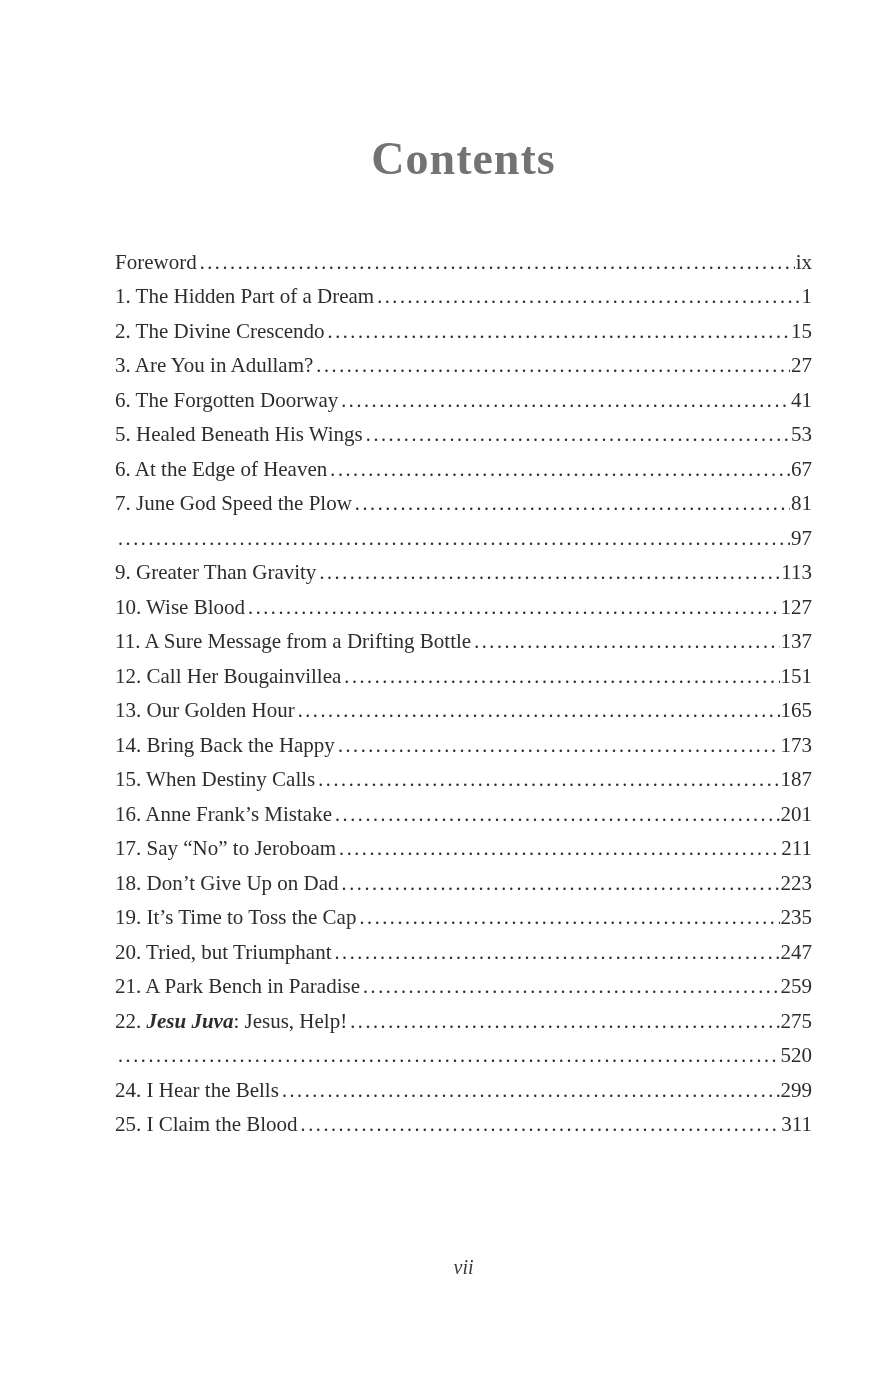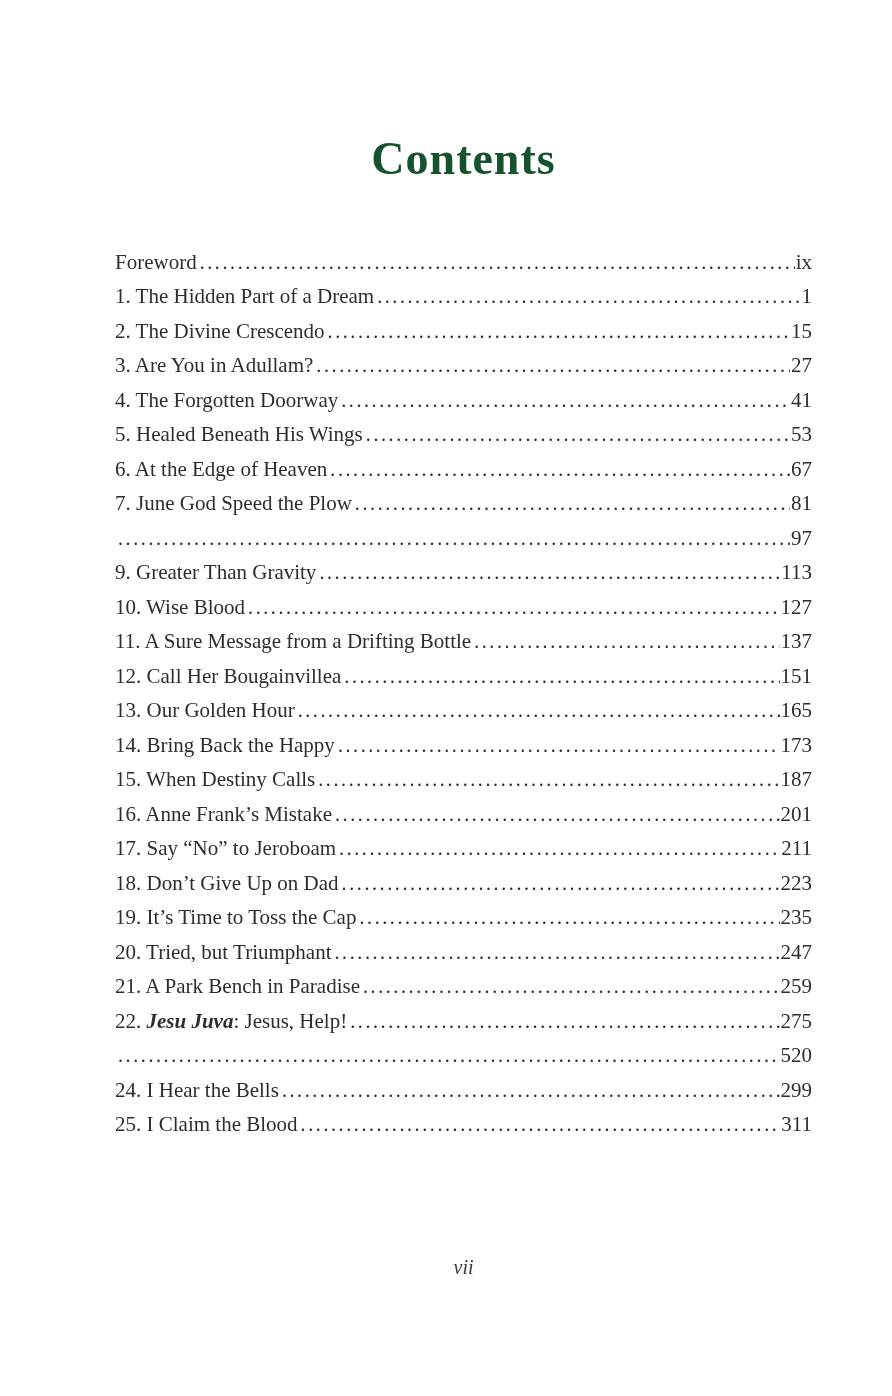--- a/index.html
+++ b/index.html
@@ -22,21 +22,21 @@
     width: 697px;
   }
   .page-title {
     margin: 136px 0 0 0;
     text-align: center;
     font-family: "Liberation Serif", serif;
     font-weight: 700;
     font-size: 46px;
     line-height: 46px;
     letter-spacing: 1px;
-    color: #14532d;
+    color: #737373;
   }
   .toc {
     margin-top: 63px;
   }
   .toc-row {
     display: flex;
     align-items: center;
     height: 34.5px;
     font-size: 21px;
     color: #2d2d2d;
@@ -98,21 +98,21 @@
         <span class="toc-label">2. The Divine Crescendo</span>
         <span class="toc-dots"></span>
         <span class="toc-page">15</span>
       </div>
       <div class="toc-row">
         <span class="toc-label">3. Are You in Adullam?</span>
         <span class="toc-dots"></span>
         <span class="toc-page">27</span>
       </div>
       <div class="toc-row">
-        <span class="toc-label">4. The Forgotten Doorway </span>
+        <span class="toc-label">6. The Forgotten Doorway </span>
         <span class="toc-dots"></span>
         <span class="toc-page">41</span>
       </div>
       <div class="toc-row">
         <span class="toc-label">5. Healed Beneath His Wings </span>
         <span class="toc-dots"></span>
         <span class="toc-page">53</span>
       </div>
       <div class="toc-row">
         <span class="toc-label">6. At the Edge of Heaven</span>

